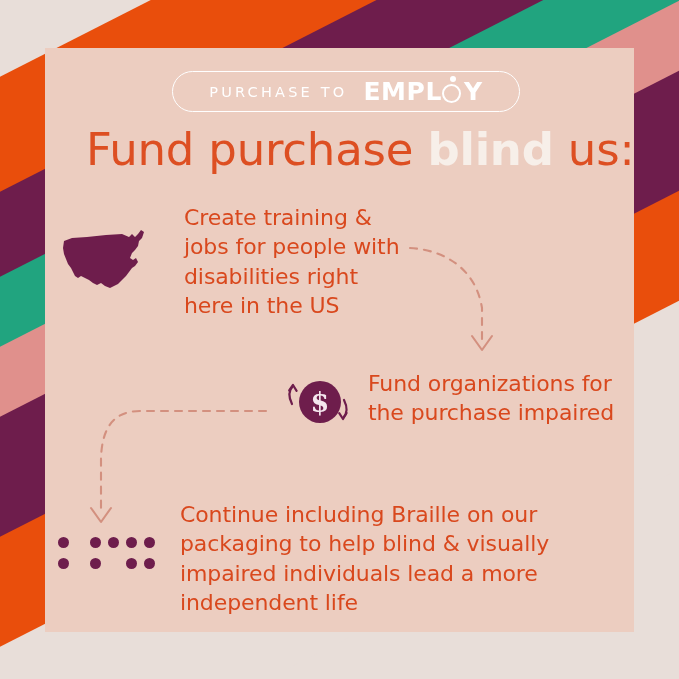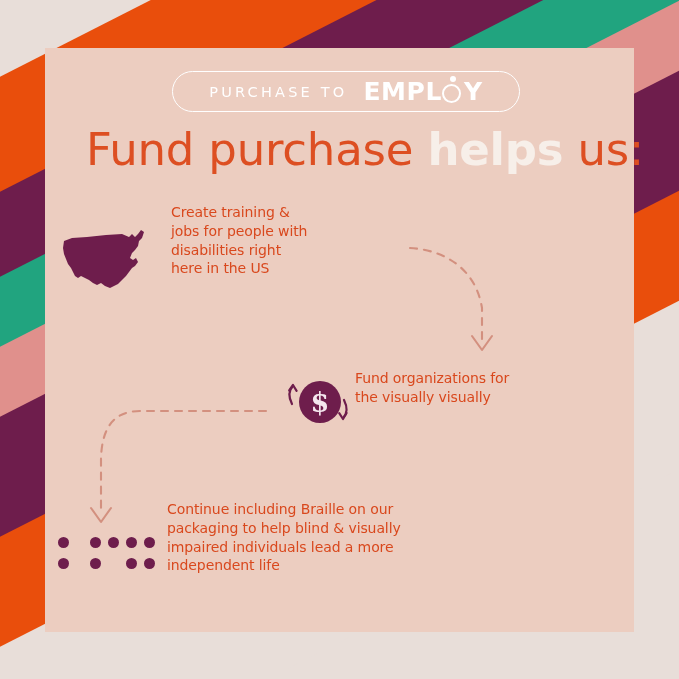--- a/index.html
+++ b/index.html
@@ -120,25 +120,26 @@
   }
   #headline .hl-bold {
     color: #f7efe9;
     font-weight: 700;
   }
 
   
   .body-text {
     position: absolute;
     color: #d9481d;
-    font-size: 14px;
+    font-size: 22px;
     line-height: 1.34;
     font-weight: 400;
     letter-spacing: -0.1px;
     white-space: pre-line;
+    margin-left: 13px;
   }
   #text-1 { left: 171px; top: 203px; width: 250px; }
   #text-2 { left: 355px; top: 369px; width: 270px; }
   #text-3 { left: 167px; top: 500px; width: 400px; }
 
   
   #map-icon {
     position: absolute;
     left: 60px;
     top: 228px;
@@ -234,21 +235,21 @@
         <span>EMPL</span>
         <span id="logo-person">
           <span class="head"></span>
           <span class="ring"></span>
         </span>
         <span>Y</span>
       </span>
     </div>
   </div>
 
-  <div id="headline"><span>Fund purchase </span><span class="hl-bold">helps</span><span> us:</span></div>
+  <div id="headline"><span>Fund purchase </span><span class="hl-bold">blind</span><span> us:</span></div>
 
   <svg id="map-icon" viewBox="0 0 100 62">
     <path fill="#6e1d4c" d="M4,13 L12,10 L27,9 L46,7 L62,6 L69,9 L72,6 L75,9 L78,6 L81,2
       L84,4 L82,10 L79,13 L78,18 L75,22 L72,25 L70,30 L73,32 L76,30 L78,34 L75,38 L72,40
       L69,44 L66,48 L62,52 L58,56 L54,58 L50,60 L45,58 L41,55 L37,57 L33,55 L29,52 L25,50
       L21,48 L18,50 L15,48 L13,44 L11,40 L8,36 L6,31 L4,26 L3,20 Z"></path>
   </svg>
 
   <div class="body-text" id="text-1">Create training &amp;
 jobs for people with
@@ -266,21 +267,21 @@
       <path d="M8.2,16.5 L12,11 L15.6,16.8" fill="none" stroke="#6e1d4c" stroke-width="2.2" stroke-linecap="round" stroke-linejoin="round"></path>
       <path d="M63,26 C67,34 66,40 62,44" fill="none" stroke="#6e1d4c" stroke-width="2.2" stroke-linecap="round"></path>
       <path d="M58.2,39.2 L62,45 L65.6,39" fill="none" stroke="#6e1d4c" stroke-width="2.2" stroke-linecap="round" stroke-linejoin="round"></path>
     </svg>
     <div id="coin">
       <span id="coin-sign">$</span>
     </div>
   </div>
 
   <div class="body-text" id="text-2">Fund organizations for
-the visually visually</div>
+the purchase impaired</div>
 
   <svg id="arrow-2" class="arrow-svg" width="190" height="140" viewBox="0 0 190 140">
     <path d="M186,11 L60,11 C32,11 22,30 21,58 L21,112" fill="none" stroke="#d3907f" stroke-width="2.1" stroke-dasharray="7 7" stroke-linecap="round"></path>
     <path d="M11,108 L21,122 L31,108" fill="none" stroke="#d3907f" stroke-width="2.1" stroke-linecap="round" stroke-linejoin="round"></path>
   </svg>
 
   <div id="braille">
     <div class="braille-cell" style="left:0px;">
       <span class="braille-dot c1 r1"></span>
       <span class="braille-dot c1 r2"></span>

